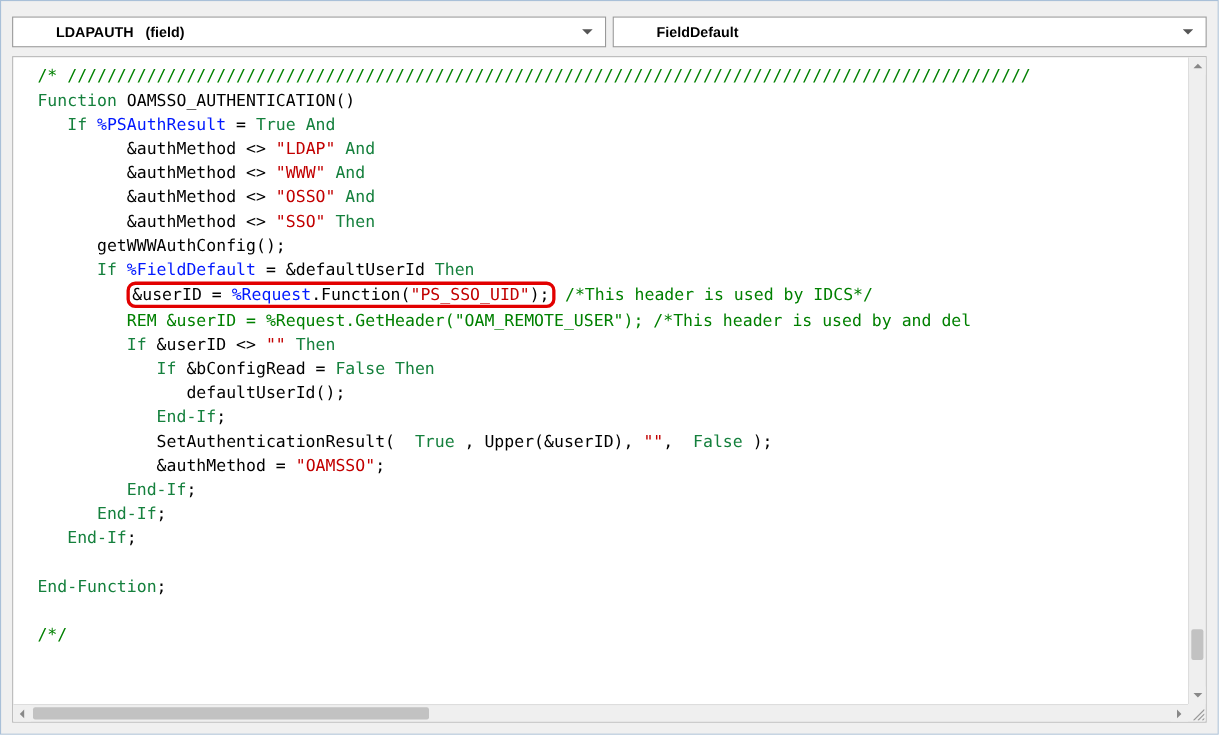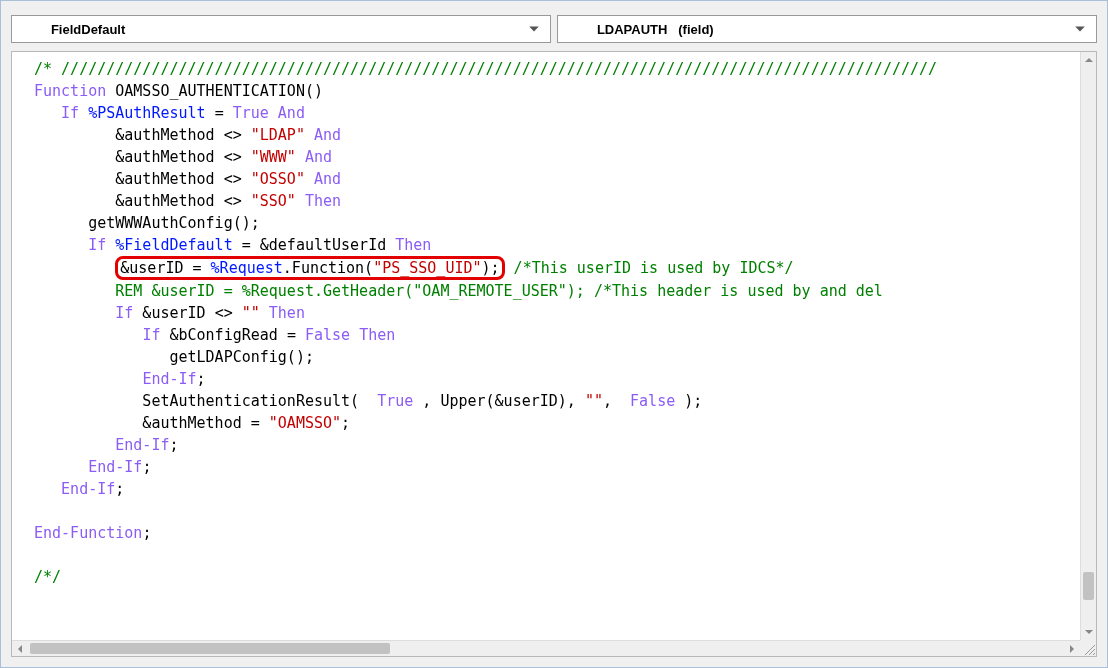--- a/index.html
+++ b/index.html
@@ -57,21 +57,21 @@
   }
   pre.code {
     margin: 0;
     font-family: Consolas, "Lucida Console", Menlo, monospace;
     font-size: 15px;
     line-height: 22px;
     white-space: pre;
     color: #000;
     position: relative;
   }
-  .k   { color: #8b5cf6; }  
+  .k   { color: #15803d; }  
   .s   { color: #c20000; }  
   .pct { color: #0018ff; }
   .c   { color: #008000; }
   .hlbox {
     border: 3px solid #e20000;
     border-radius: 8px;
     padding: 0 2px;
     display: inline-block;
     line-height: 18px;
   }
@@ -124,56 +124,56 @@
   .resize-grip svg { width: 12px; height: 12px; }
 </style>
 </head>
 <body>
 
 <div class="outer">
 
   <div class="dropdown-row">
     <div class="dd">
       <span class="label">
-        <strong>FieldDefault</strong>
+        <strong>LDAPAUTH</strong><span class="normal">   </span><strong>(field)</strong>
       </span>
       <span class="chev">
         <svg viewBox="0 0 10 10">
             <path d="M1 3 L5 7 L9 3 Z"></path>
           </svg>
       </span>
     </div>
     <div class="dd">
       <span class="label">
-        <strong>LDAPAUTH</strong><span class="normal">   </span><strong>(field)</strong>
+        <strong>FieldDefault</strong>
       </span>
       <span class="chev">
         <svg viewBox="0 0 10 10">
             <path d="M1 3 L5 7 L9 3 Z"></path>
           </svg>
       </span>
     </div>
   </div>
 
   <div class="editor-frame">
     <div class="editor-scroll">
 <pre class="code"><span class="c">/* /////////////////////////////////////////////////////////////////////////////////////////////////</span>
 <span class="k">Function</span><span> OAMSSO_AUTHENTICATION()</span>
    <span class="k">If</span><span class="pct"> %PSAuthResult </span><span>=</span><span class="k"> True </span><span class="k">And</span>
 <span>         &amp;authMethod </span><span>&lt;&gt;</span><span class="s"> "LDAP" </span><span class="k">And</span>
 <span>         &amp;authMethod </span><span>&lt;&gt;</span><span class="s"> "WWW" </span><span class="k">And</span>
 <span>         &amp;authMethod </span><span>&lt;&gt;</span><span class="s"> "OSSO" </span><span class="k">And</span>
 <span>         &amp;authMethod </span><span>&lt;&gt;</span><span class="s"> "SSO" </span><span class="k">Then</span>
 <span>      getWWWAuthConfig();</span>
       <span class="k">If</span><span class="pct"> %FieldDefault </span><span>=</span><span> &amp;defaultUserId </span><span class="k">Then</span>
-         <span class="hlbox"><span>&amp;userID </span><span>= </span><span class="pct">%Request</span><span>.Function(</span><span class="s">"PS_SSO_UID"</span><span>);</span></span><span class="c"> /*This userID is used by IDCS*/</span>
+         <span class="hlbox"><span>&amp;userID </span><span>= </span><span class="pct">%Request</span><span>.Function(</span><span class="s">"PS_SSO_UID"</span><span>);</span></span><span class="c"> /*This header is used by IDCS*/</span>
          <span class="c"><span>REM</span><span> &amp;userID = %Request.GetHeader("OAM_REMOTE_USER"); /*This header is used by and del</span></span>
          <span class="k">If</span><span> &amp;userID </span><span>&lt;&gt;</span><span class="s"> "" </span><span class="k">Then</span>
             <span class="k">If</span><span> &amp;bConfigRead </span><span>=</span><span class="k"> False </span><span class="k">Then</span>
-<span>               getLDAPConfig();</span>
+<span>               defaultUserId();</span>
             <span class="k">End-If</span>;
 <span>            SetAuthenticationResult( </span><span class="k"> True </span><span>, Upper(&amp;userID), </span><span class="s">""</span><span>, </span><span class="k"> False </span><span>);</span>
 <span>            &amp;authMethod </span><span>=</span><span class="s"> "OAMSSO"</span>;
          <span class="k">End-If</span>;
       <span class="k">End-If</span>;
    <span class="k">End-If</span>;
 
 <span class="k">End-Function</span>;
 
 <span class="c">/*/</span></pre>

